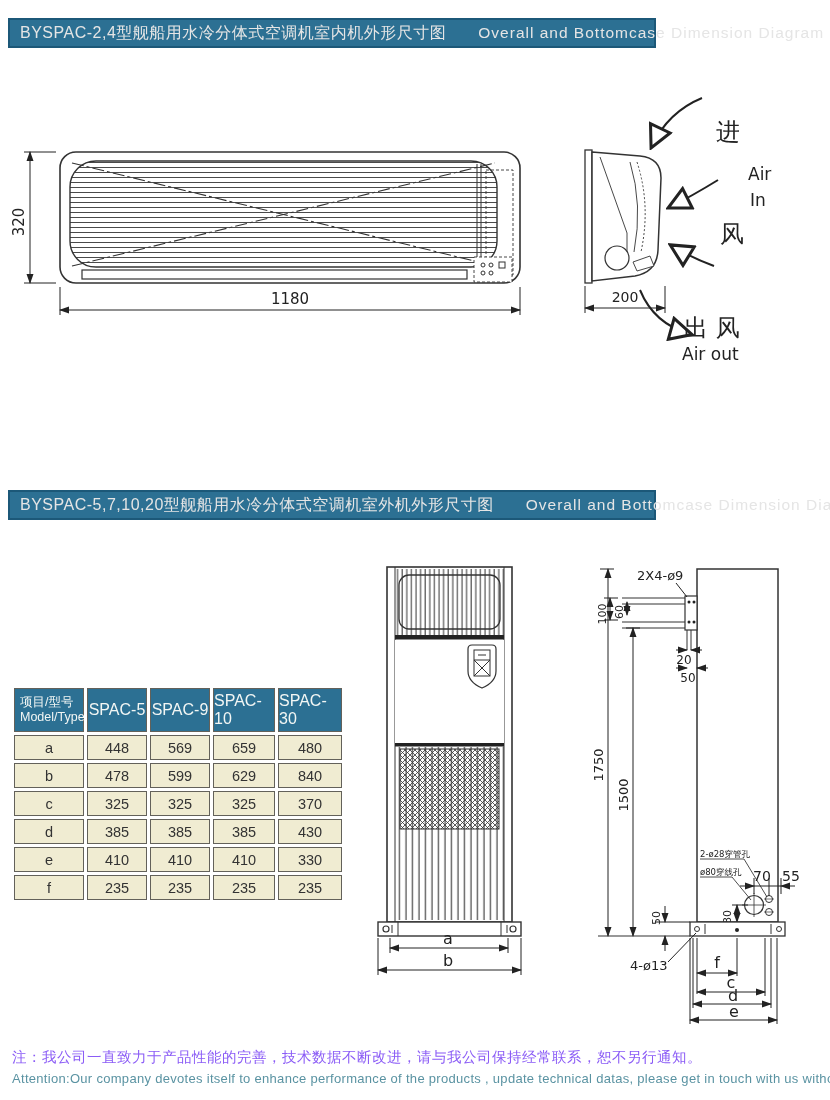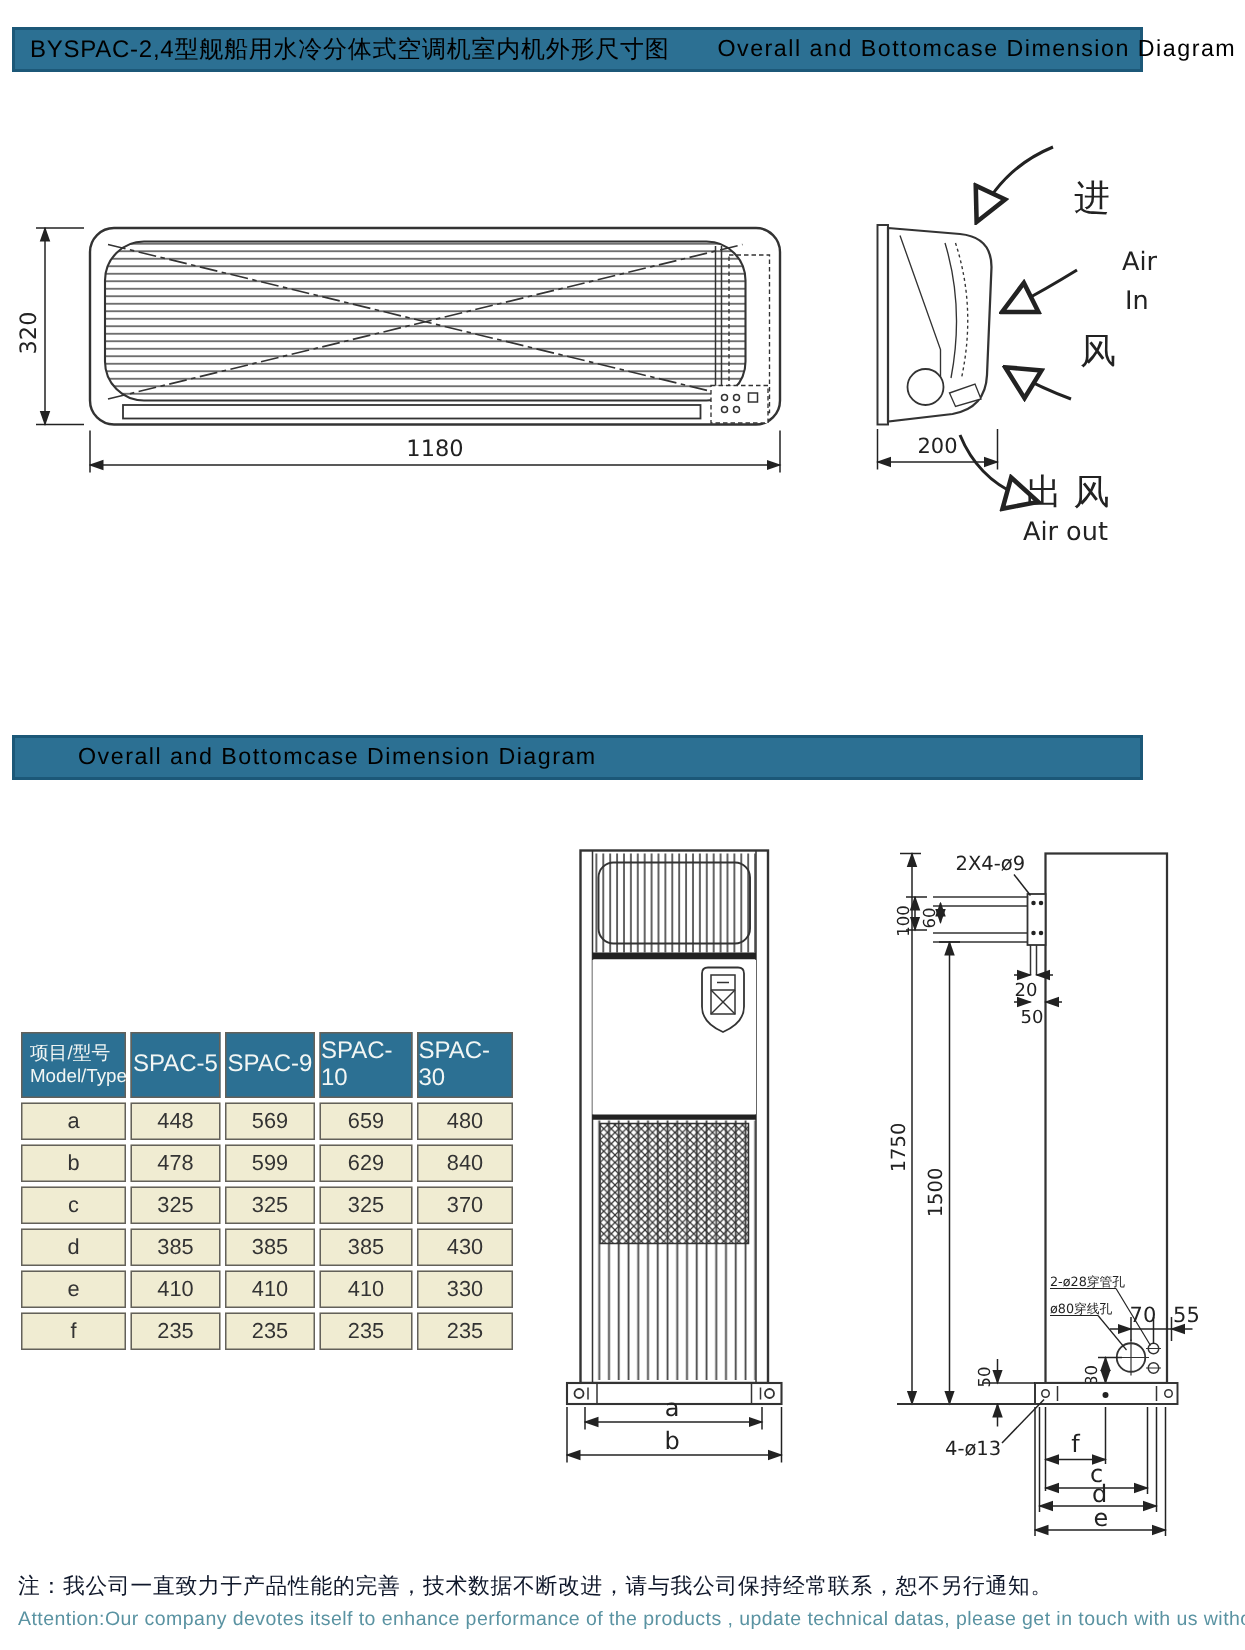--- a/index.html
+++ b/index.html
@@ -1,23 +1,23 @@
 <!DOCTYPE html>
 <html><head>
 <meta charset="utf-8">
 <style>
   html,body{margin:0;padding:0;}
   body{
     width:830px;height:1100px;position:relative;background:#ffffff;
     font-family:"Liberation Sans", sans-serif;color:#222;overflow:hidden;
   }
   .header-bar{
-    position:absolute;left:8px;width:754px;height:30px;
+    position:absolute;left:8px;width:648px;height:30px;
     background:#2c7093;border:2px solid #1c5878;box-sizing:border-box;
-    color:#000000;font-size:16px;letter-spacing:0.5px;
+    color:#e5e5e5;font-size:16px;letter-spacing:0.5px;
     display:flex;align-items:center;padding-left:10px;white-space:nowrap;
   }
   .header-bar .en{margin-left:32px;font-size:15.5px;letter-spacing:1px;}
   svg text{font-family:"DejaVu Sans", sans-serif;fill:#222;}
   .spec-table{
     position:absolute;left:14px;top:652px;
     display:grid;grid-template-columns:70px 60px 60px 62px 64px;gap:3px;margin-top:36px;
   }
   .cell{
     box-sizing:border-box;border:1px solid #63615a;background:#f0ecd2;
@@ -26,21 +26,21 @@
   }
   .cell.head{
     background:#2c7093;color:#f2f6f4;height:44px;font-size:16px;
   }
   .cell.corner{
     white-space:pre-line;line-height:1.2;font-size:12.5px;
     justify-content:flex-start;padding-left:5px;text-align:left;
   }
   .cell.rowhead,.cell.val{height:25px;}
   .footer{position:absolute;left:12px;top:1048px;width:810px;}
-  .footer .cn{color:#0f172a;font-size:14.5px;letter-spacing:0.5px;}
+  .footer .cn{color:#8b5cf6;font-size:14.5px;letter-spacing:0.5px;}
   .footer .en{color:#5a93a2;font-size:13px;margin-top:4px;letter-spacing:0.3px;white-space:nowrap;}
 </style>
 </head>
 <body>
 
 <div class="header-bar" style="top:18px">
   <span>BYSPAC-2,4型舰船用水冷分体式空调机室内机外形尺寸图</span>
   <span class="en">Overall and Bottomcase Dimension Diagram</span>
 </div>
 
@@ -115,20 +115,21 @@
     <text x="716" y="140" font-size="24">进</text>
     <text x="748" y="180" font-size="17">Air</text>
     <text x="750" y="206" font-size="17">In</text>
     <text x="720" y="242" font-size="24">风</text>
     <text x="684" y="336" font-size="24">出 风</text>
     <text x="682" y="360" font-size="17">Air out</text>
   </g>
 </svg>
 
 <div class="header-bar" style="top:490px">
+  <span>BYSPAC-5,7,10,20型舰船用水冷分体式空调机室外机外形尺寸图</span>
   <span class="en">Overall and Bottomcase Dimension Diagram</span>
 </div>
 
 <svg style="position:absolute;left:0;top:540px" width="830" height="500" viewBox="0 540 830 500">
   <defs>
     <pattern id="vls" width="4.6" height="6" patternUnits="userSpaceOnUse">
       <line x1="2" y1="0" x2="2" y2="6" stroke="#444" stroke-width="1.1"></line>
     </pattern>
     <pattern id="vl7" width="6.5" height="8" patternUnits="userSpaceOnUse">
       <line x1="3" y1="0" x2="3" y2="8" stroke="#444" stroke-width="1.2"></line>

